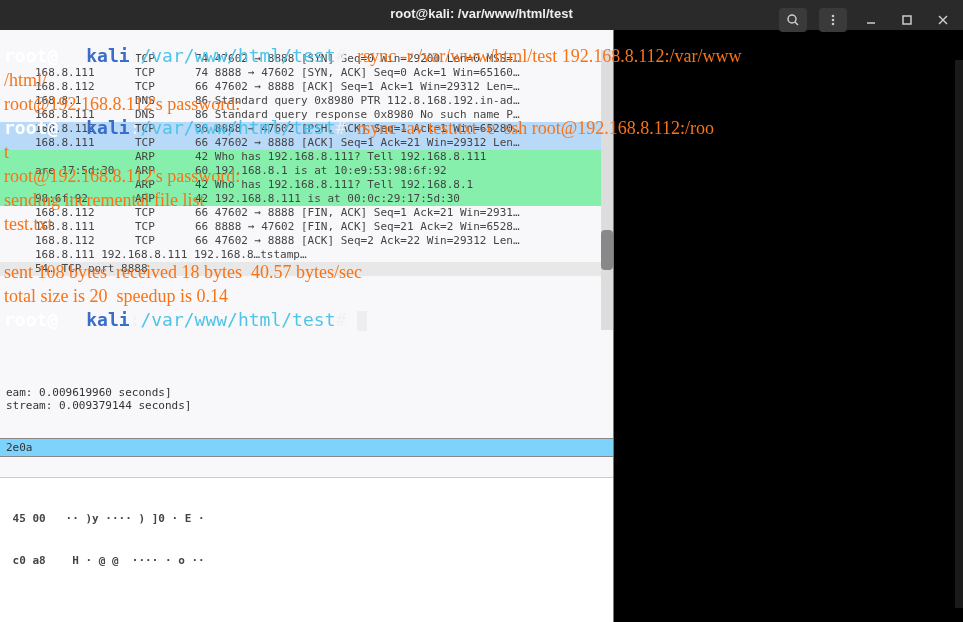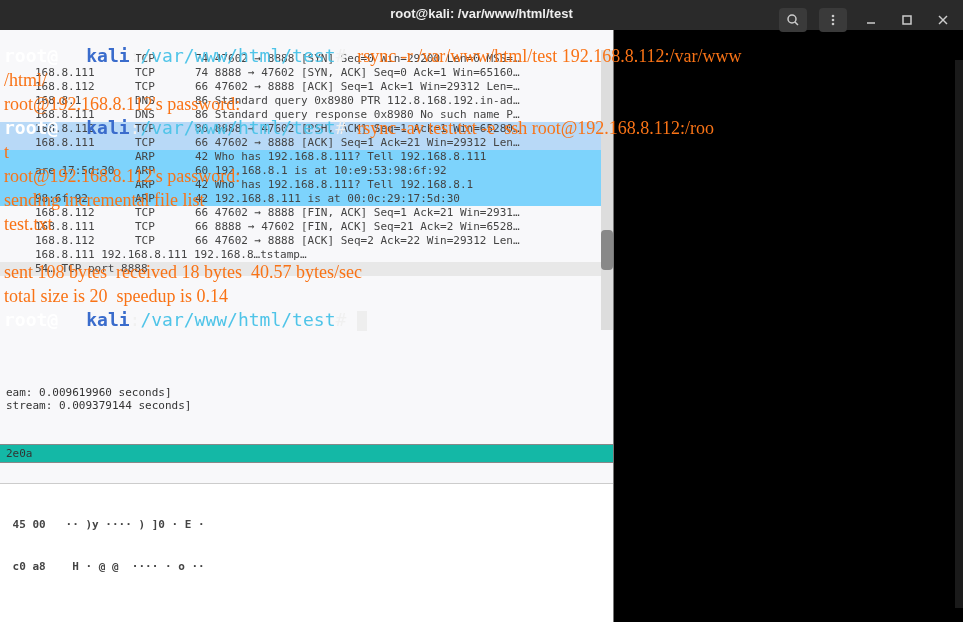--- a/index.html
+++ b/index.html
@@ -100,33 +100,33 @@
       padding: 0 15px;
       height: 14px;
       line-height: 14px;
       overflow: hidden;
       white-space: nowrap;
     }
     .pkt-ip { width: 100px; padding-left: 20px; color: #444; }
     .pkt-proto { width: 60px; padding-left: 20px; color: #444; }
     .pkt-info { flex: 1; padding-left: 20px; color: #444; }
     .packet-row.highlight { background: #b8d9f7; }
-    .packet-row.arp { background: #7dd3fc; }
+    .packet-row.arp { background: #86efac; }
     .stream-info {
       padding: 2px 6px;
       font-size: 11px;
       color: #333;
       margin-top: 70px;
     }
     .hex-header {
-      background: #14b8a6;
+      background: #7dd3fc;
       padding: 2px 6px;
       font-size: 11px;
       color: #333;
-      margin-top: 30px;
+      margin-top: 24px;
       border-top: 1px solid #888;
       border-bottom: 1px solid #888;
     }
     .hex-area {
       background: #fff;
       padding: 6px;
       font-size: 11px;
       color: #444;
       line-height: 14px;
       white-space: pre;

